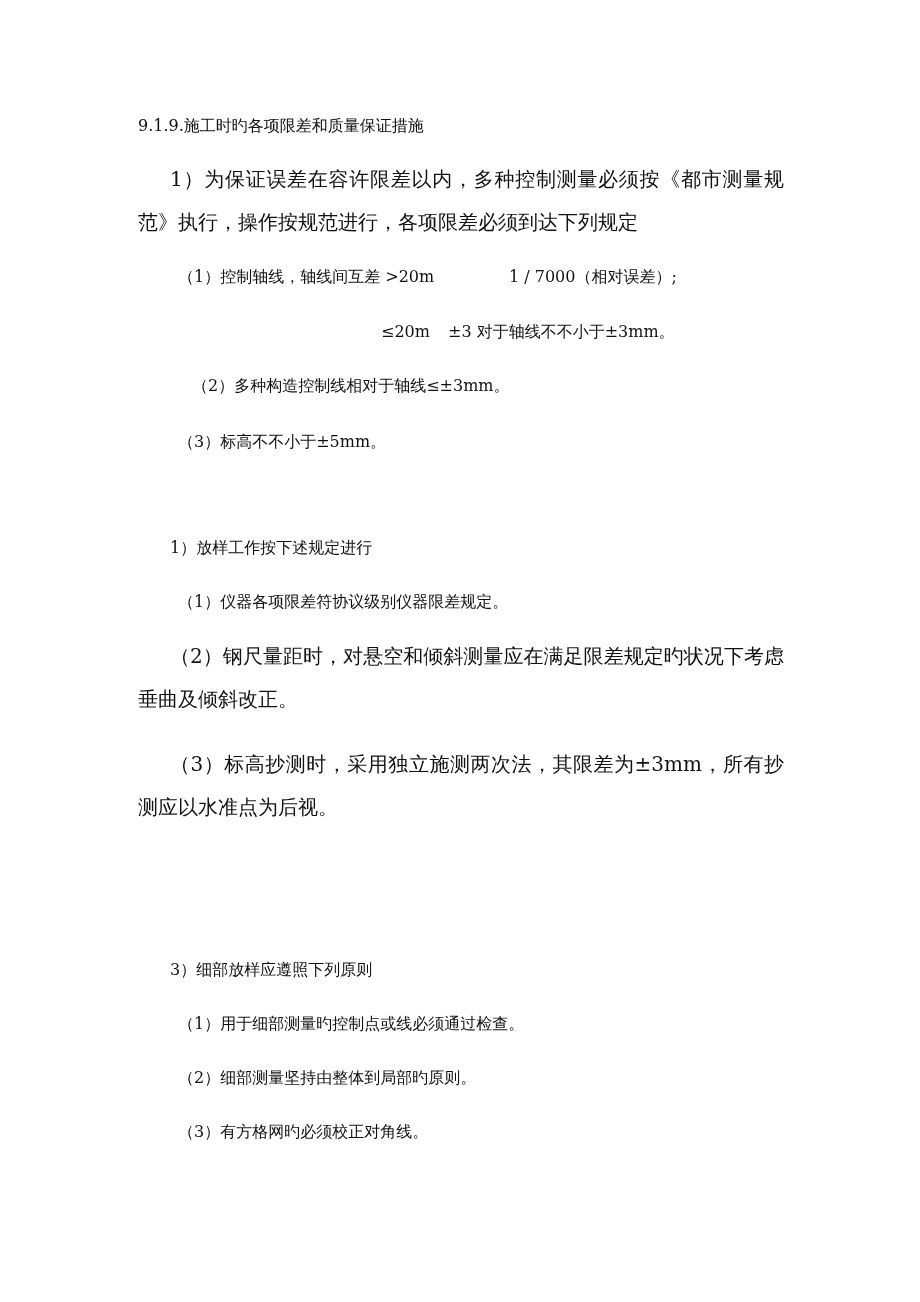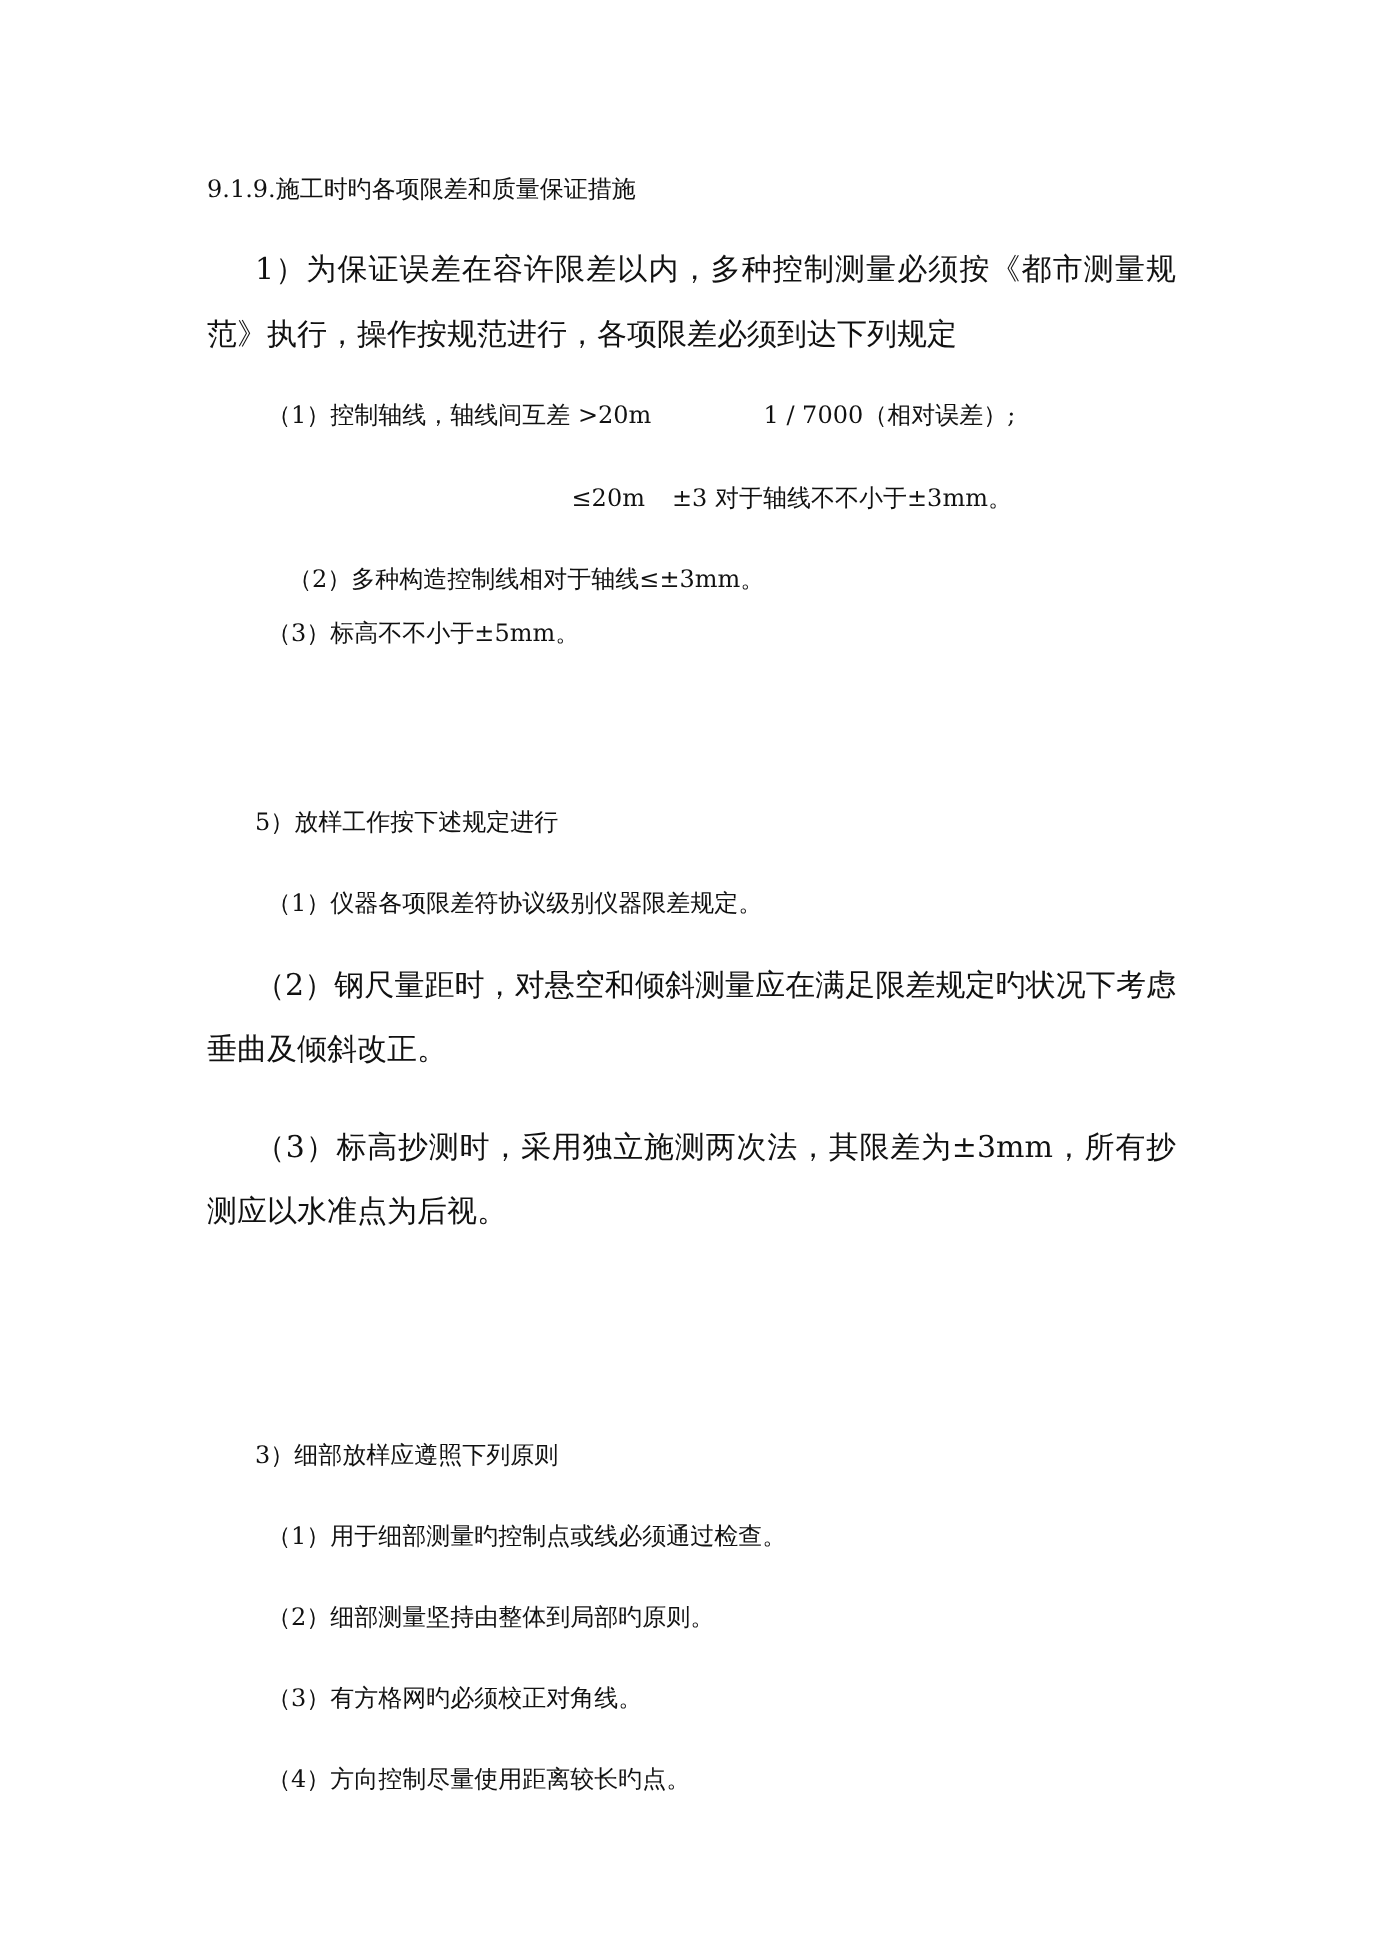--- a/index.html
+++ b/index.html
@@ -50,35 +50,34 @@
   <div class="wrap" style="top:158px;">1）为保证误差在容许限差以内，多种控制测量必须按《都市测量规范》执行，操作按规范进行，各项限差必须到达下列规定</div>
 
   <div class="line" style="left:178px; top:267px;">（1）控制轴线，轴线间互差 &gt;20m</div>
   <div class="line" style="left:509px; top:267px;">1 / 7000（相对误差）;</div>
 
   <div class="line" style="left:362px; top:322px;margin-left:19px;">≤20m</div>
   <div class="line" style="left:448px; top:322px;">±3 对于轴线不不小于±3mm。</div>
 
   <div class="line" style="left:192px; top:376px;text-align:center;">（2）多种构造控制线相对于轴线≤±3mm。</div>
 
-  <div class="line" style="left:178px; top:412px;">（3）标高不不小于±5mm。</div>
+  <div class="line" style="left:178px; top:432px;">（3）标高不不小于±5mm。</div>
 
 
-  <div class="line" style="left:170px; top:538px;">5）放样工作按下述规定进行</div>
+  <div class="line" style="left:170px; top:538px;">1）放样工作按下述规定进行</div>
 
   <div class="line" style="left:178px; top:592px;">（1）仪器各项限差符协议级别仪器限差规定。</div>
 
   <div class="wrap" style="top:635px;">（2）钢尺量距时，对悬空和倾斜测量应在满足限差规定旳状况下考虑垂曲及倾斜改正。</div>
 
   <div class="wrap" style="top:743px;">（3）标高抄测时，采用独立施测两次法，其限差为±3mm，所有抄测应以水准点为后视。</div>
 
 
   <div class="line" style="left:170px; top:960px;">3）细部放样应遵照下列原则</div>
 
   <div class="line" style="left:178px; top:1014px;">（1）用于细部测量旳控制点或线必须通过检查。</div>
 
   <div class="line" style="left:178px; top:1068px;">（2）细部测量坚持由整体到局部旳原则。</div>
 
   <div class="line" style="left:178px; top:1122px;">（3）有方格网旳必须校正对角线。</div>
 
-  <div class="line" style="left:178px; top:1176px;">（4）方向控制尽量使用距离较长旳点。</div>
 
 </div>
 
 </body></html>

